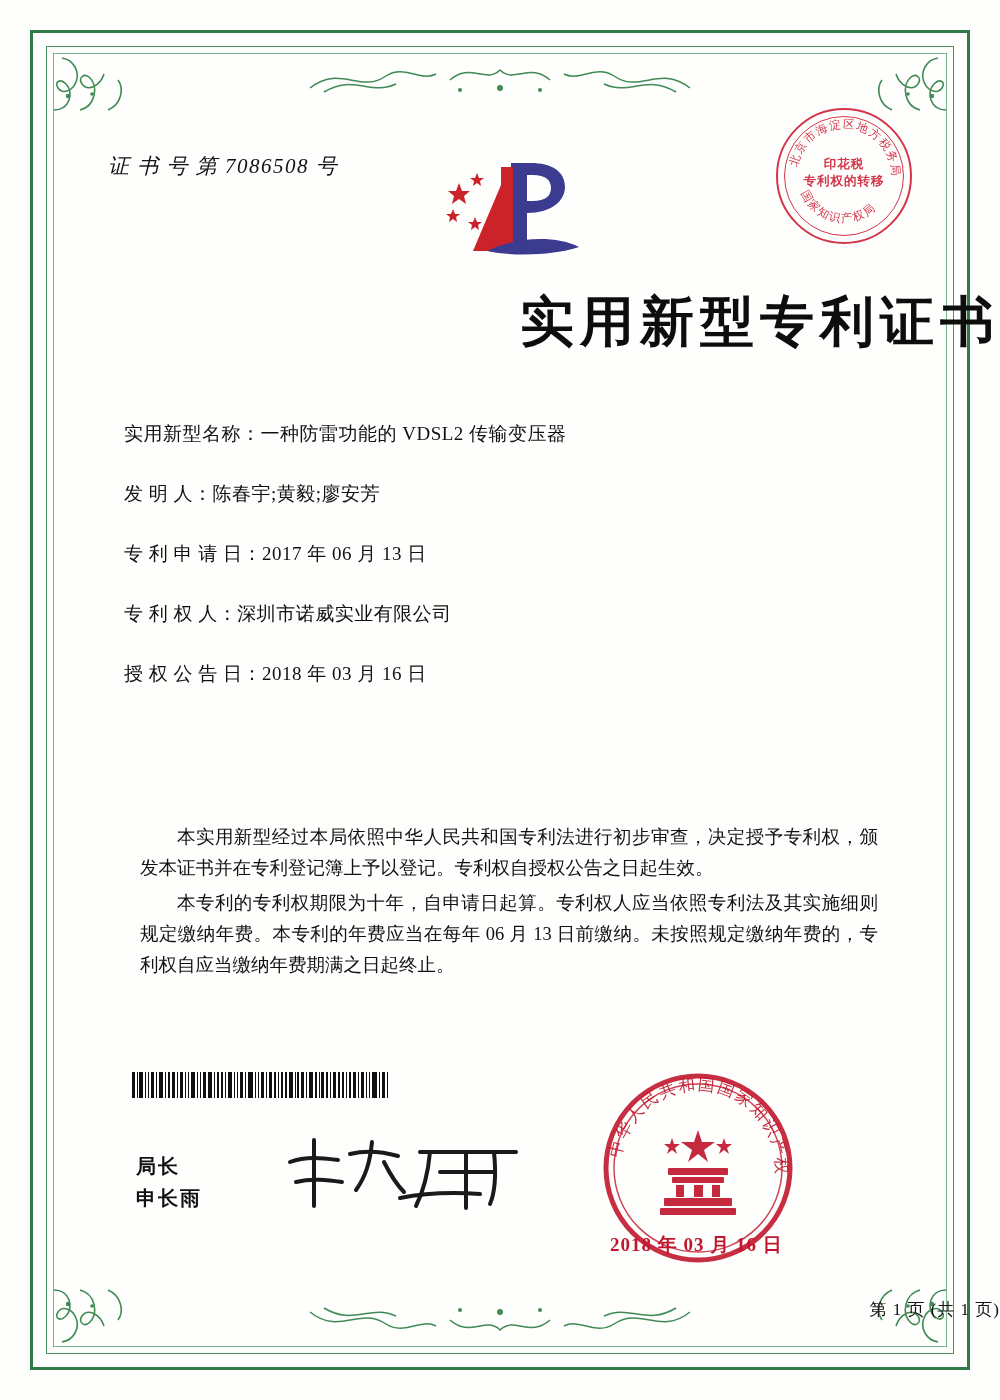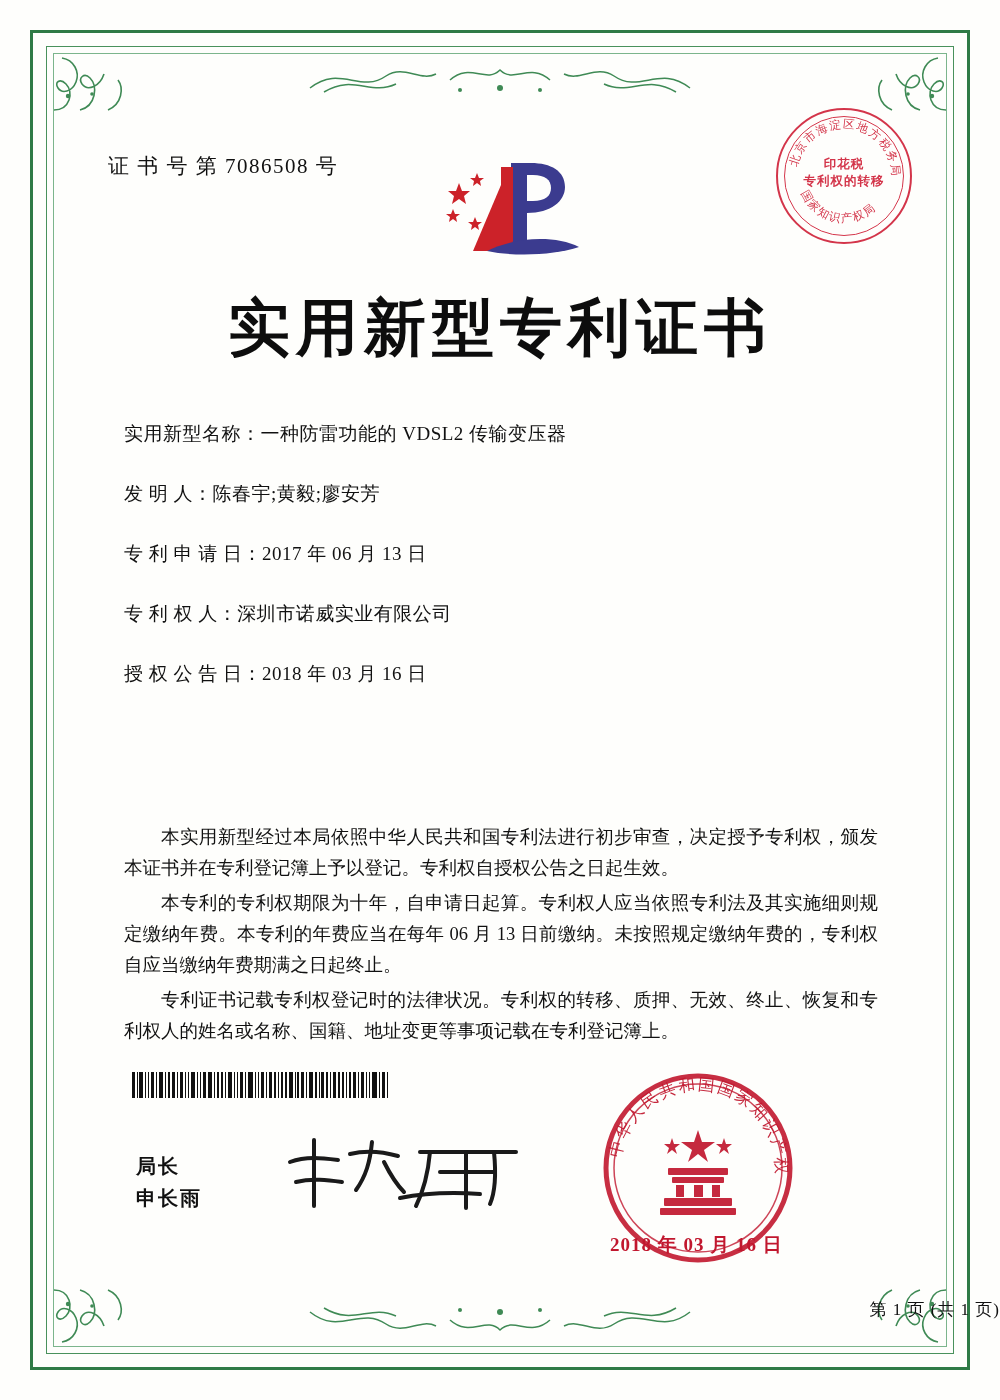--- a/index.html
+++ b/index.html
@@ -76,20 +76,21 @@
   .bottom-scroll svg { width:100%; height:100%; display:block; }
 
   
   .cert-number {
     position: absolute;
     left: 108px; top: 152px;
     font-size: 21px;
     letter-spacing: 1.5px;
     color: #111;
     white-space: nowrap;
+    font-style: italic;
   }
 
   .logo {
     position: absolute;
     left: 415px; top: 155px;
     width: 170px; height: 110px;
   }
   .logo svg { width:100%; height:100%; display:block; }
 
   
@@ -119,22 +120,22 @@
     text-align: center;
     font-size: 12.5px;
     line-height: 17px;
     font-weight: bold;
     letter-spacing: 1px;
   }
 
   .title {
     position: absolute;
     left: 0; right: 0; top: 286px;
-    text-align: center;
-    font-size: 62px;
+    text-align: right;
+    font-size: 54px;
     font-weight: bold;
     letter-spacing: 6px;
     color: #0d0d0d;
     font-family: "Liberation Serif", "DejaVu Serif", serif;
   }
 
   
   .fields {
     position: absolute;
     left: 124px; top: 420px;
@@ -158,21 +159,21 @@
   .paragraphs {
     position: absolute;
     left: 124px; top: 822px;
     width: 754px;
     font-size: 18.5px;
     line-height: 31px;
     text-align: justify;
     color: #111;
   }
   .paragraphs p {
-    margin: 0 0 4px 0;
+    margin: 0 0 4px 16px;
     text-indent: 2em;
   }
 
   
   .barcode {
     position: absolute;
     left: 132px; top: 1072px;
     width: 258px; height: 26px;
     display: flex;
     align-items: stretch;
@@ -353,21 +354,20 @@
       <span class="field-label">专 利 权 人：</span><span class="field-value">深圳市诺威实业有限公司</span>
     </div>
     <div class="field-row">
       <span class="field-label">授 权 公 告 日：</span><span class="field-value">2018 年 03 月 16 日</span>
     </div>
   </div>
 
   <div class="paragraphs">
     <p>本实用新型经过本局依照中华人民共和国专利法进行初步审查，决定授予专利权，颁发本证书并在专利登记簿上予以登记。专利权自授权公告之日起生效。</p>
     <p>本专利的专利权期限为十年，自申请日起算。专利权人应当依照专利法及其实施细则规定缴纳年费。本专利的年费应当在每年 06 月 13 日前缴纳。未按照规定缴纳年费的，专利权自应当缴纳年费期满之日起终止。</p>
-    <p>专利证书记载专利权登记时的法律状况。专利权的转移、质押、无效、终止、恢复和专利权人的姓名或名称、国籍、地址变更等事项记载在专利登记簿上。</p>
   </div>
 
   <div class="barcode">
     <i style="width:3px"></i>
       <i style="width:1px"></i>
       <i style="width:4px"></i>
       <i style="width:1px"></i>
     <i style="width:2px"></i>
       <i style="width:3px"></i>
       <i style="width:1px"></i>

